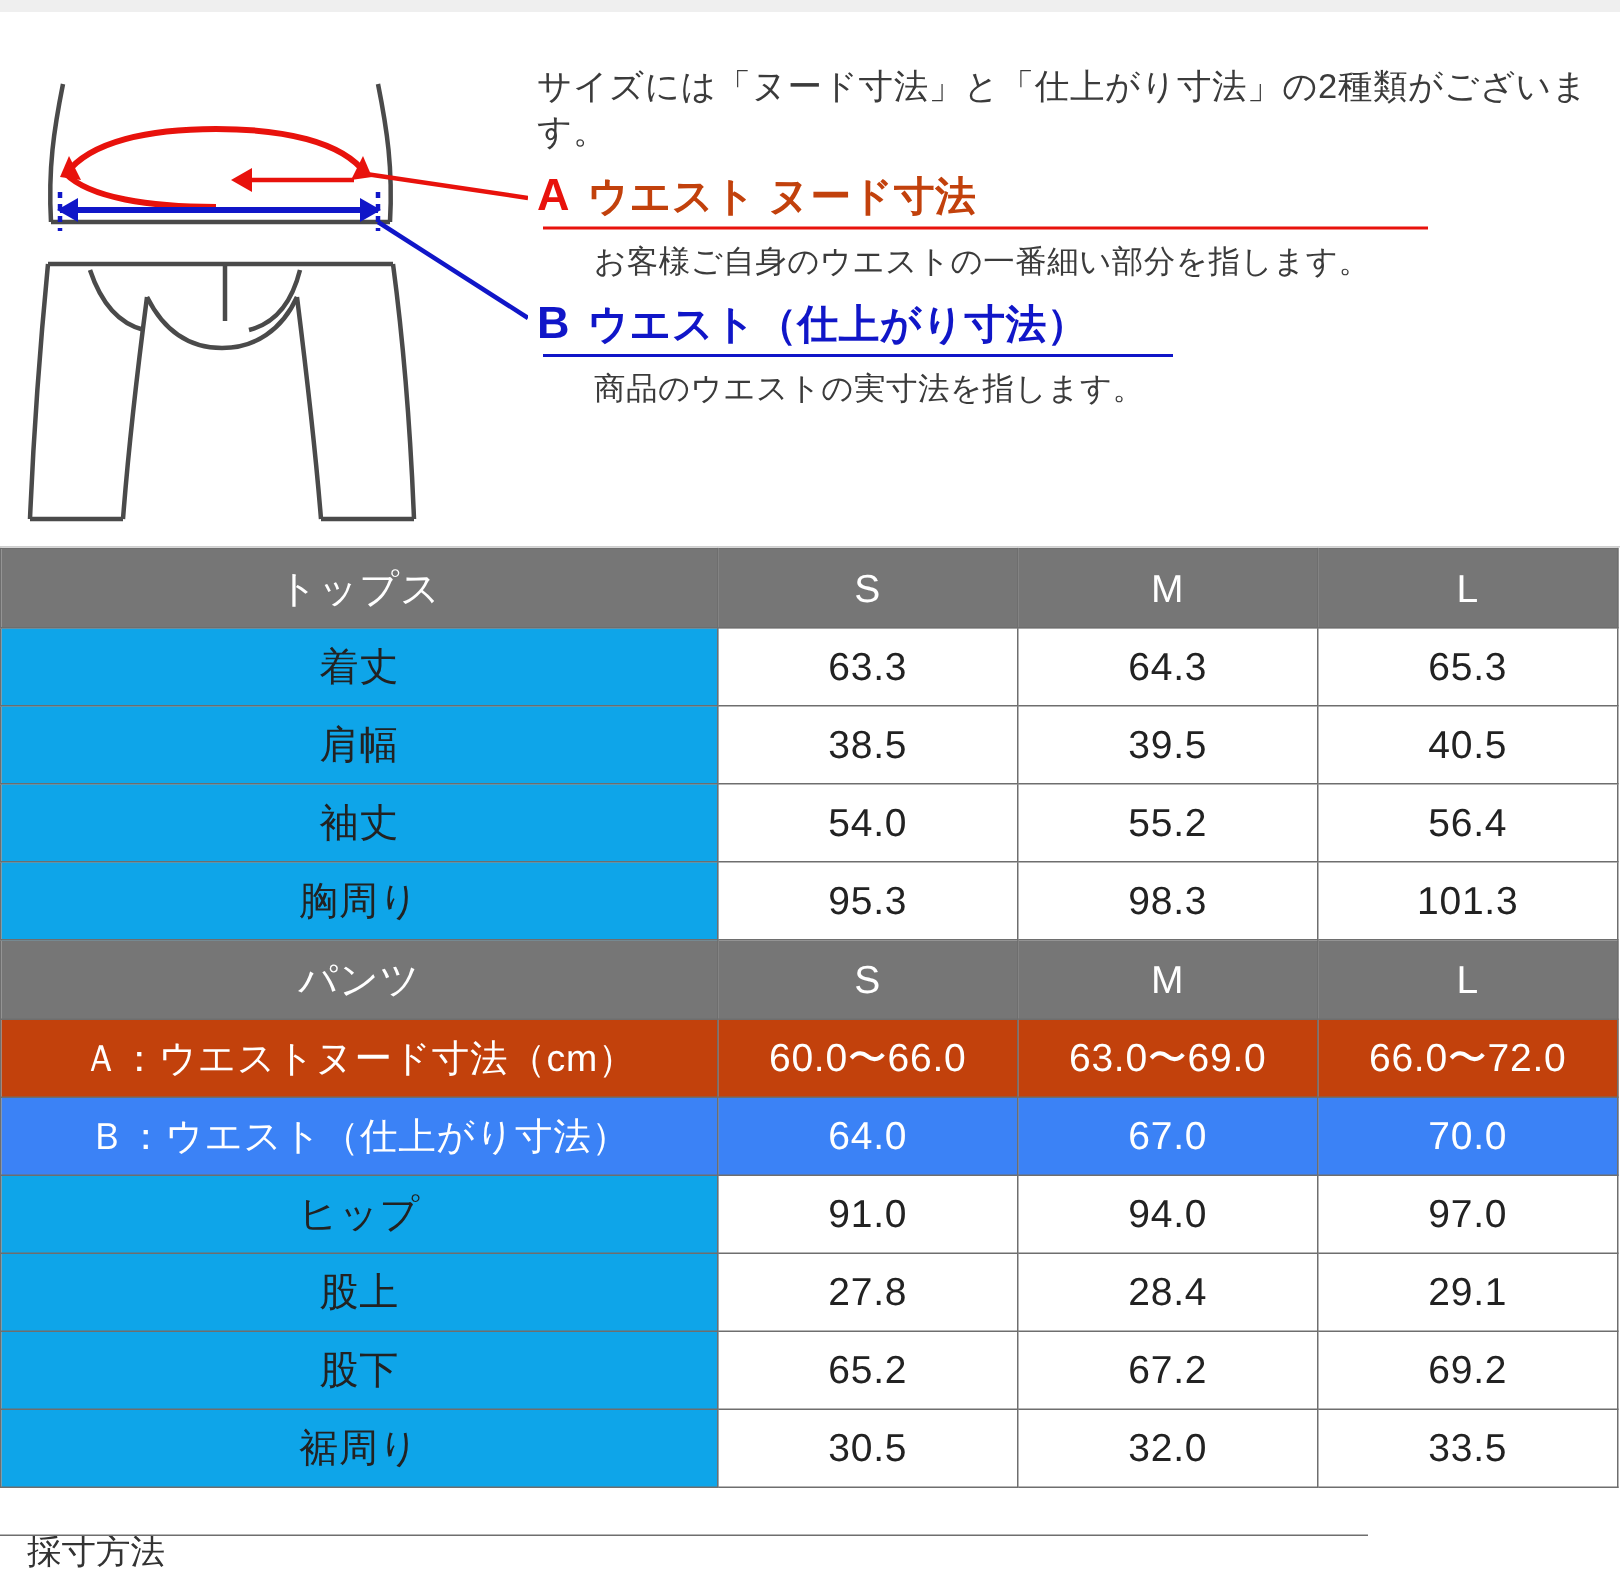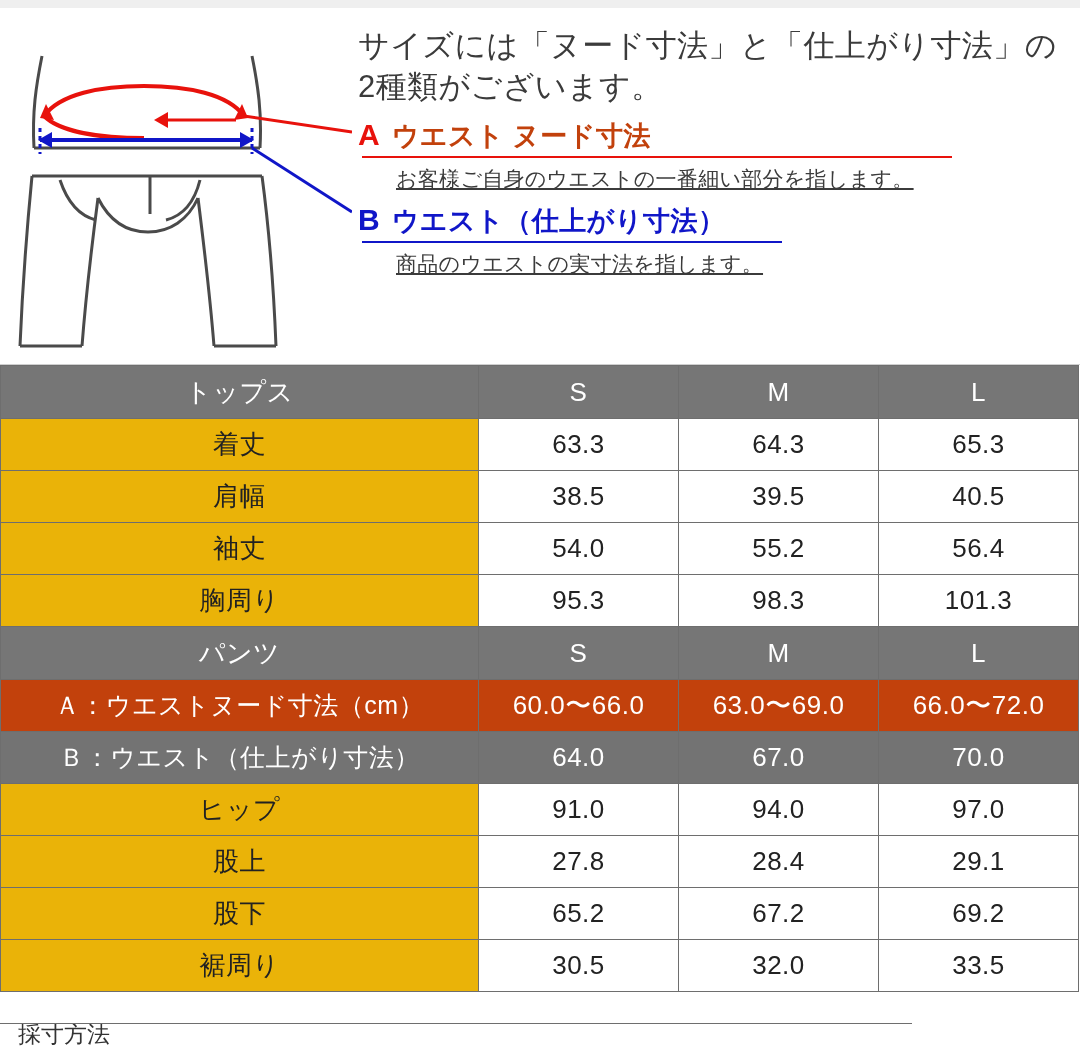--- a/index.html
+++ b/index.html
@@ -40,25 +40,25 @@
     position: relative;
   }
   .diagram svg { display: block; }
 
   .explain-text {
     flex: 1 1 auto;
     position: relative;
     padding: 18px 10px 0 6px;
   }
   .lead {
-    font-size: 31px;
+    font-size: 23px;
     line-height: 1.32;
     color: #3b3b3b;
     letter-spacing: 0.4px;
-    margin: 0 0 6px 0;
+    margin: 16px 0 6px 0;
     font-weight: 500;
   }
   .def-row {
     display: flex;
     align-items: baseline;
     gap: 12px;
     margin-top: 10px;
   }
   .def-letter {
     font-size: 30px;
@@ -77,21 +77,20 @@
     height: 2px;
     margin-top: 2px;
   }
   .rule.a { background: #e8120c; width: 590px; margin-left: 4px; }
   .rule.b { background: #1016c8; width: 420px; margin-left: 4px; }
   .def-desc {
     font-size: 21px;
     color: #3b3b3b;
     margin: 7px 0 0 38px;
     letter-spacing: 0.3px;
-    text-decoration: underline;
   }
   .note {
     position: absolute;
     left: 6px;
     bottom: 16px;
     font-size: 21px;
     color: #3b3b3b;
     letter-spacing: 0.2px;
   }
 
@@ -113,32 +112,32 @@
   col.c-size  { width: 200px; }
 
   tr.header-row td {
     background: #767676;
     color: #ffffff;
     font-size: 26px;
     font-weight: normal;
     height: 50px;
   }
   tr.data-row td.label-cell {
-    background: #eab308;
+    background: #0ea5e9;
   }
   tr.data-row td.value-cell {
     background: #ffffff;
   }
   tr.row-a td {
     background: #c2410c;
     color: #ffffff;
   }
   tr.row-a td.label-cell { font-size: 25px; }
   tr.row-b td {
-    background: #737373;
+    background: #3b82f6;
     color: #ffffff;
   }
   tr.row-b td.label-cell { font-size: 25px; }
 
   .bottom-clip {
     position: absolute;
     left: 0;
     bottom: 0;
     width: 912px;
     height: 22px;

